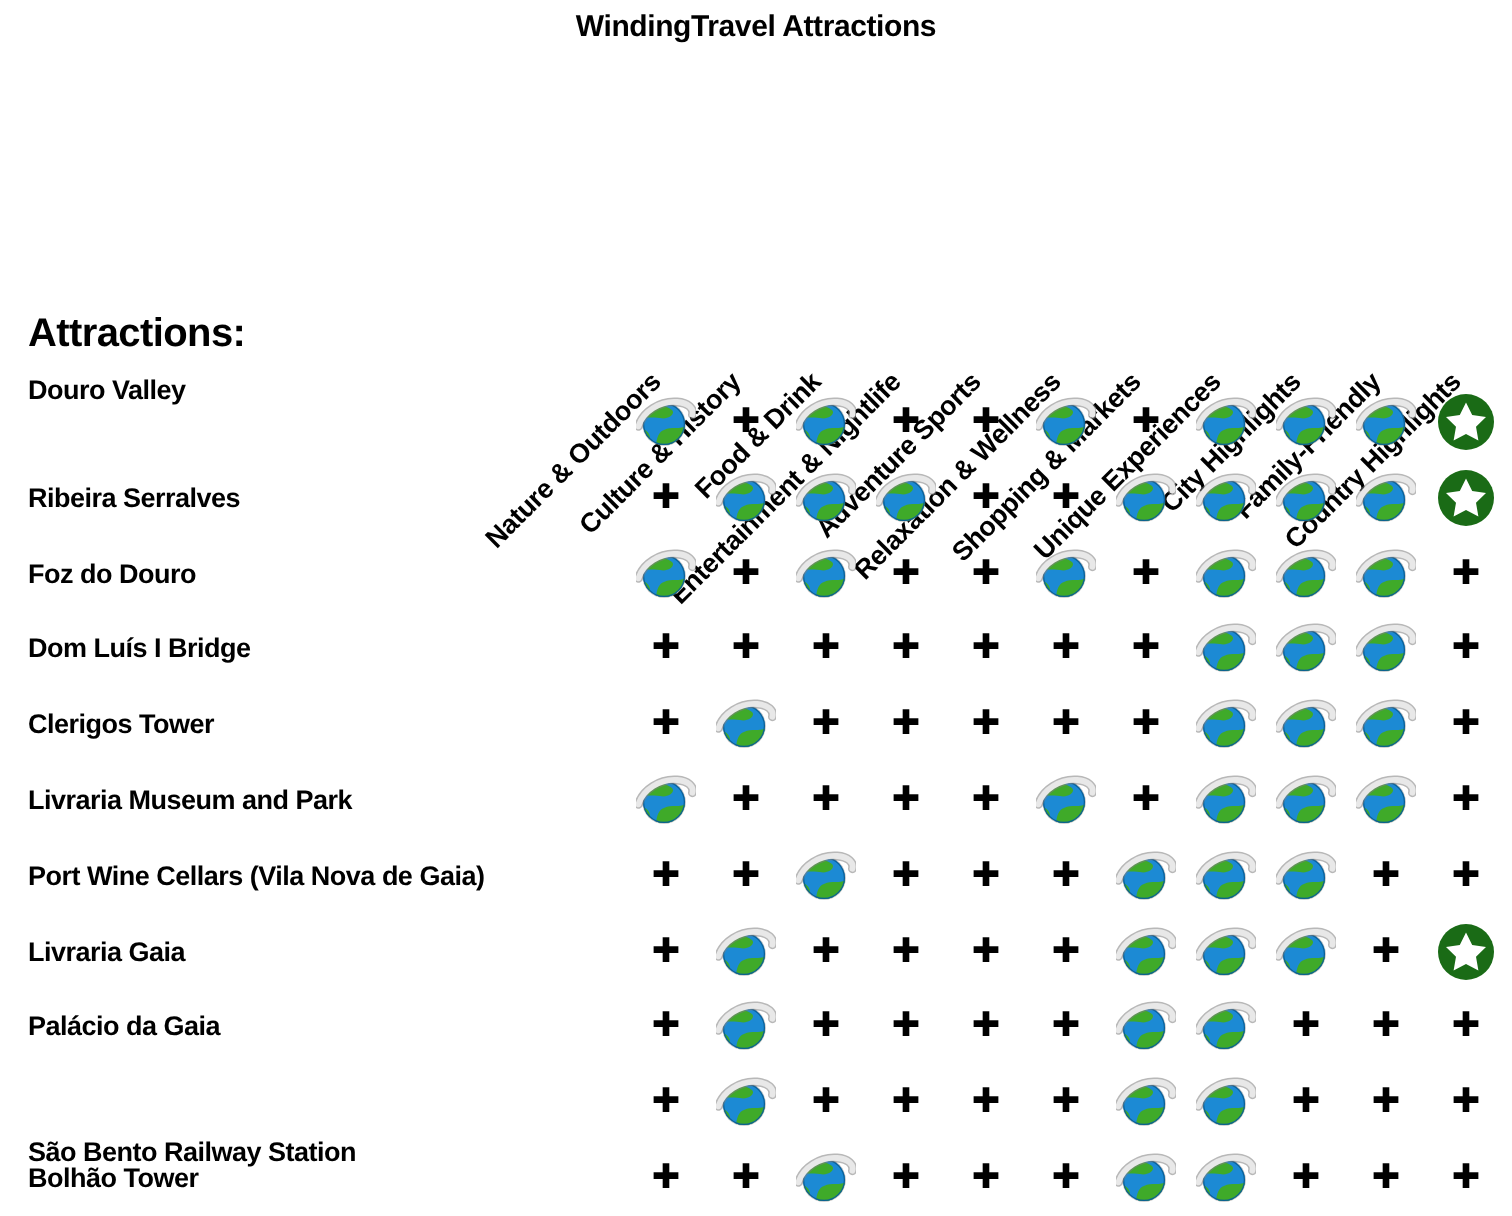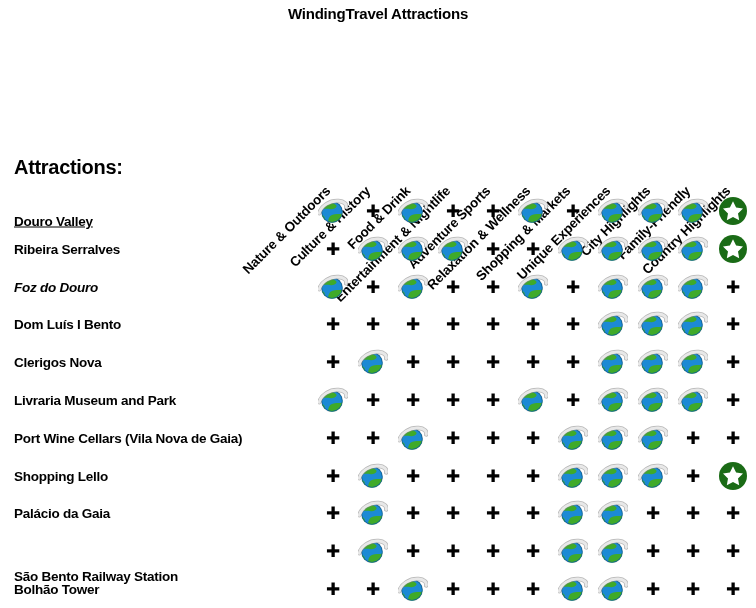--- a/index.html
+++ b/index.html
@@ -106,21 +106,21 @@
     <div class="col-head" style="left: 273px; top: 180px; width: 300px;">Shopping &amp; Markets</div>
     <div class="col-head" style="left: 313px; top: 180px; width: 300px;">Unique Experiences</div>
     <div class="col-head" style="left: 353px; top: 180px; width: 300px;">City Highlights</div>
     <div class="col-head" style="left: 393px; top: 180px; width: 300px;">Family-Friendly</div>
     <div class="col-head" style="left: 433px; top: 180px; width: 300px;">Country Highlights</div>
   </div>
 
 <div id="attractions-title">Attractions:</div>
 
 <div id="matrix-area">
-    <div class="row-label" style="top: 221px; text-decoration: underline;">Douro Valley</div>
+    <div class="row-label" style="top: 195px;">Douro Valley</div>
     <div class="cell" style="left: 333px; top: 211px;">
   <svg width="30" height="28" viewBox="0 0 30 28">
     <defs>
       <clipPath id="cp">
         <circle cx="14" cy="15" r="10.5"></circle>
       </clipPath>
     </defs>
     <circle cx="14" cy="15" r="10.9" fill="#6d6d6d" opacity="0.45"></circle>
     <circle cx="14" cy="15" r="10.5" fill="#1c8ad4"></circle>
     <g clip-path="url(#cp)">
@@ -414,21 +414,21 @@
       <path d="M1.2 16.2 C3.5 8.8, 12 3.3, 20.6 4.0 C26 4.4, 29 7.2, 28.2 10.4" fill="none" stroke="#e8e8e8" stroke-width="2.9" stroke-linecap="round"></path>
     </g>
   </svg>
     </div>
     <div class="cell" style="left: 733px; top: 249px;">
   <svg width="30" height="30" viewBox="0 0 30 30">
     <circle cx="15" cy="15" r="14" fill="#1a6b16"></circle>
     <path d="M15 5.2 L18.1 11.5 L25 12.5 L20 17.4 L21.2 24.3 L15 21.0 L8.8 24.3 L10 17.4 L5 12.5 L11.9 11.5 Z" fill="#ffffff"></path>
   </svg>
     </div>
-    <div class="row-label" style="top: 287px; font-style: italic;">Foz do Douro</div>
+    <div class="row-label" style="top: 287px;">Foz do Douro</div>
     <div class="cell" style="left: 333px; top: 287px;">
   <svg width="30" height="28" viewBox="0 0 30 28">
     <defs>
       <clipPath id="cp">
         <circle cx="14" cy="15" r="10.5"></circle>
       </clipPath>
     </defs>
     <circle cx="14" cy="15" r="10.9" fill="#6d6d6d" opacity="0.45"></circle>
     <circle cx="14" cy="15" r="10.5" fill="#1c8ad4"></circle>
     <g clip-path="url(#cp)">
@@ -556,21 +556,21 @@
     </g>
     <g>
       <path d="M1.2 16.2 C3.5 8.8, 12 3.3, 20.6 4.0 C26 4.4, 29 7.2, 28.2 10.4" fill="none" stroke="#7d7d7d" stroke-width="4.4" stroke-linecap="round" opacity="0.55"></path>
       <path d="M1.2 16.2 C3.5 8.8, 12 3.3, 20.6 4.0 C26 4.4, 29 7.2, 28.2 10.4" fill="none" stroke="#e8e8e8" stroke-width="2.9" stroke-linecap="round"></path>
     </g>
   </svg>
     </div>
     <div class="cell" style="left: 733px; top: 287px;">
       <span class="plus-mark">✚</span>
     </div>
-    <div class="row-label" style="top: 324px;">Dom Luís I Bento</div>
+    <div class="row-label" style="top: 324px;">Dom Luís I Bridge</div>
     <div class="cell" style="left: 333px; top: 324px;">
       <span class="plus-mark">✚</span>
     </div>
     <div class="cell" style="left: 373px; top: 324px;">
       <span class="plus-mark">✚</span>
     </div>
     <div class="cell" style="left: 413px; top: 324px;">
       <span class="plus-mark">✚</span>
     </div>
     <div class="cell" style="left: 453px; top: 324px;">
@@ -644,21 +644,21 @@
     </g>
     <g>
       <path d="M1.2 16.2 C3.5 8.8, 12 3.3, 20.6 4.0 C26 4.4, 29 7.2, 28.2 10.4" fill="none" stroke="#7d7d7d" stroke-width="4.4" stroke-linecap="round" opacity="0.55"></path>
       <path d="M1.2 16.2 C3.5 8.8, 12 3.3, 20.6 4.0 C26 4.4, 29 7.2, 28.2 10.4" fill="none" stroke="#e8e8e8" stroke-width="2.9" stroke-linecap="round"></path>
     </g>
   </svg>
     </div>
     <div class="cell" style="left: 733px; top: 324px;">
       <span class="plus-mark">✚</span>
     </div>
-    <div class="row-label" style="top: 362px;">Clerigos Nova</div>
+    <div class="row-label" style="top: 362px;">Clerigos Tower</div>
     <div class="cell" style="left: 333px; top: 362px;">
       <span class="plus-mark">✚</span>
     </div>
     <div class="cell" style="left: 373px; top: 362px;">
   <svg width="30" height="28" viewBox="0 0 30 28">
     <defs>
       <clipPath id="cp">
         <circle cx="14" cy="15" r="10.5"></circle>
       </clipPath>
     </defs>
@@ -980,21 +980,21 @@
       <path d="M1.2 16.2 C3.5 8.8, 12 3.3, 20.6 4.0 C26 4.4, 29 7.2, 28.2 10.4" fill="none" stroke="#e8e8e8" stroke-width="2.9" stroke-linecap="round"></path>
     </g>
   </svg>
     </div>
     <div class="cell" style="left: 693px; top: 438px;">
       <span class="plus-mark">✚</span>
     </div>
     <div class="cell" style="left: 733px; top: 438px;">
       <span class="plus-mark">✚</span>
     </div>
-    <div class="row-label" style="top: 476px;">Shopping Lello</div>
+    <div class="row-label" style="top: 476px;">Livraria Gaia</div>
     <div class="cell" style="left: 333px; top: 476px;">
       <span class="plus-mark">✚</span>
     </div>
     <div class="cell" style="left: 373px; top: 476px;">
   <svg width="30" height="28" viewBox="0 0 30 28">
     <defs>
       <clipPath id="cp">
         <circle cx="14" cy="15" r="10.5"></circle>
       </clipPath>
     </defs>

